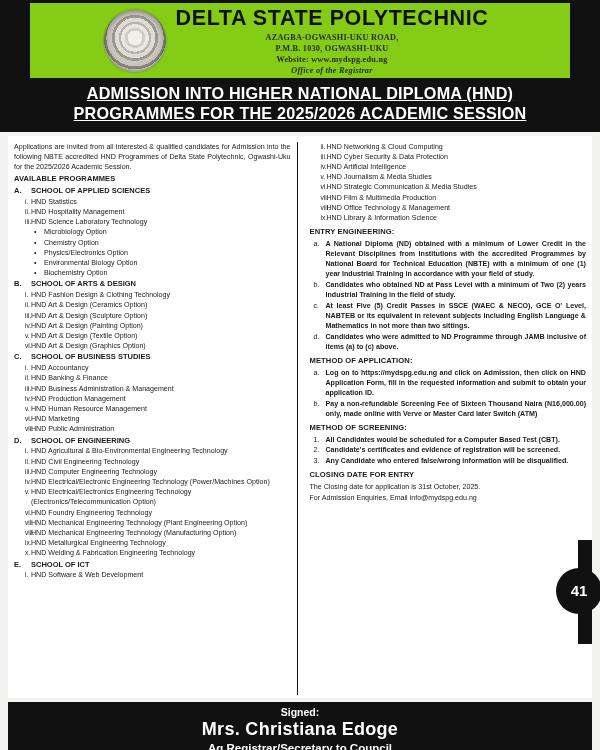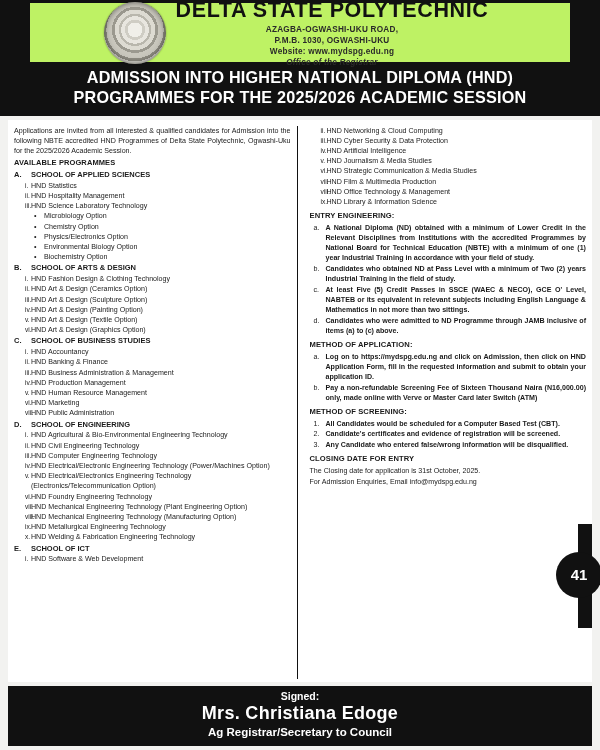--- a/index.html
+++ b/index.html
@@ -14,22 +14,22 @@
     position: relative;
   }
   .page {
     position: absolute;
     inset: 0;
     background: #f2f2f0;
   }
   
   .masthead {
     position: relative;
-    background: #bef264;
-    height: 62px;
+    background: #84cc16;
+    height: 78px;
     border-top: 3px solid #111;
     box-sizing: border-box;
     display: flex;
     align-items: center;
     justify-content: center;
   }
   .side-bar-left, .side-bar-right {
     position: absolute;
     top: 0; bottom: 0;
     width: 30px;
@@ -58,34 +58,36 @@
     letter-spacing: .6px;
     color: #111;
     white-space: nowrap;
   }
   .inst-addr {
     font-size: 8.2px;
     font-weight: bold;
     letter-spacing: .25px;
     color: #2a2a2a;
     margin-top: 2px;
+    font-family: Liberation Serif, serif;
   }
   .inst-addr div { margin-top: 1px; }
   .inst-office { font-style: italic; font-weight: bold; }
 
   
   .banner {
     background: #111;
     color: #fff;
     text-align: center;
     padding: 6px 8px 8px;
     font-size: 16.2px;
     font-weight: bold;
     line-height: 1.22;
     letter-spacing: .2px;
+    text-decoration: underline;
   }
 
   
   .content {
     background: #fff;
     margin: 4px 8px 0 8px;
     padding: 6px 6px 3px 6px;
     height: 562px;
     box-sizing: border-box;
     display: flex;

